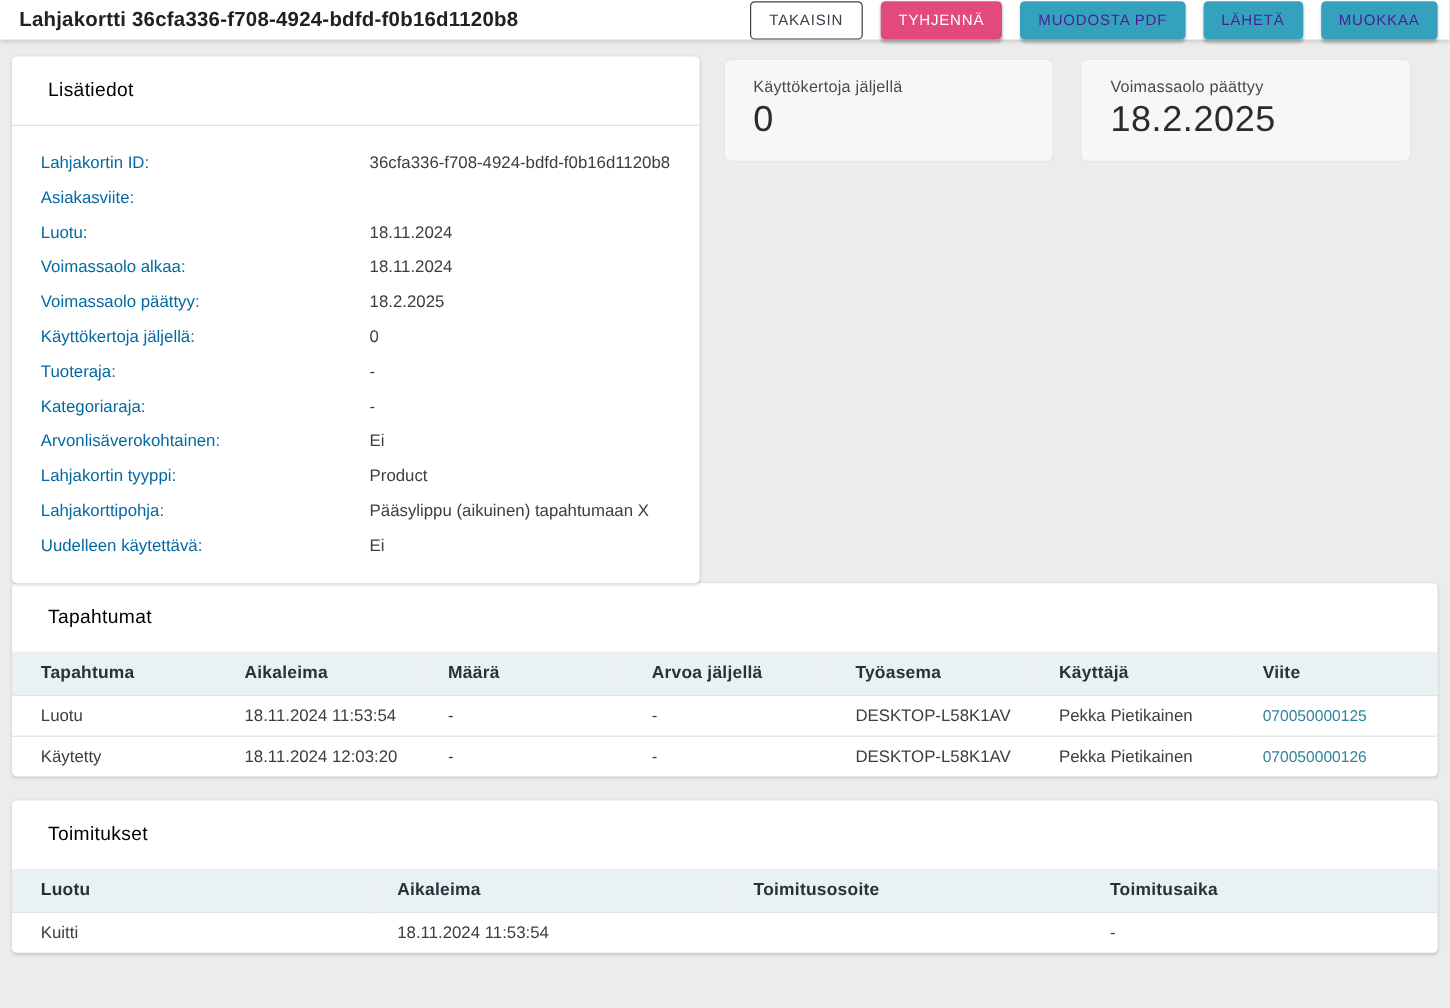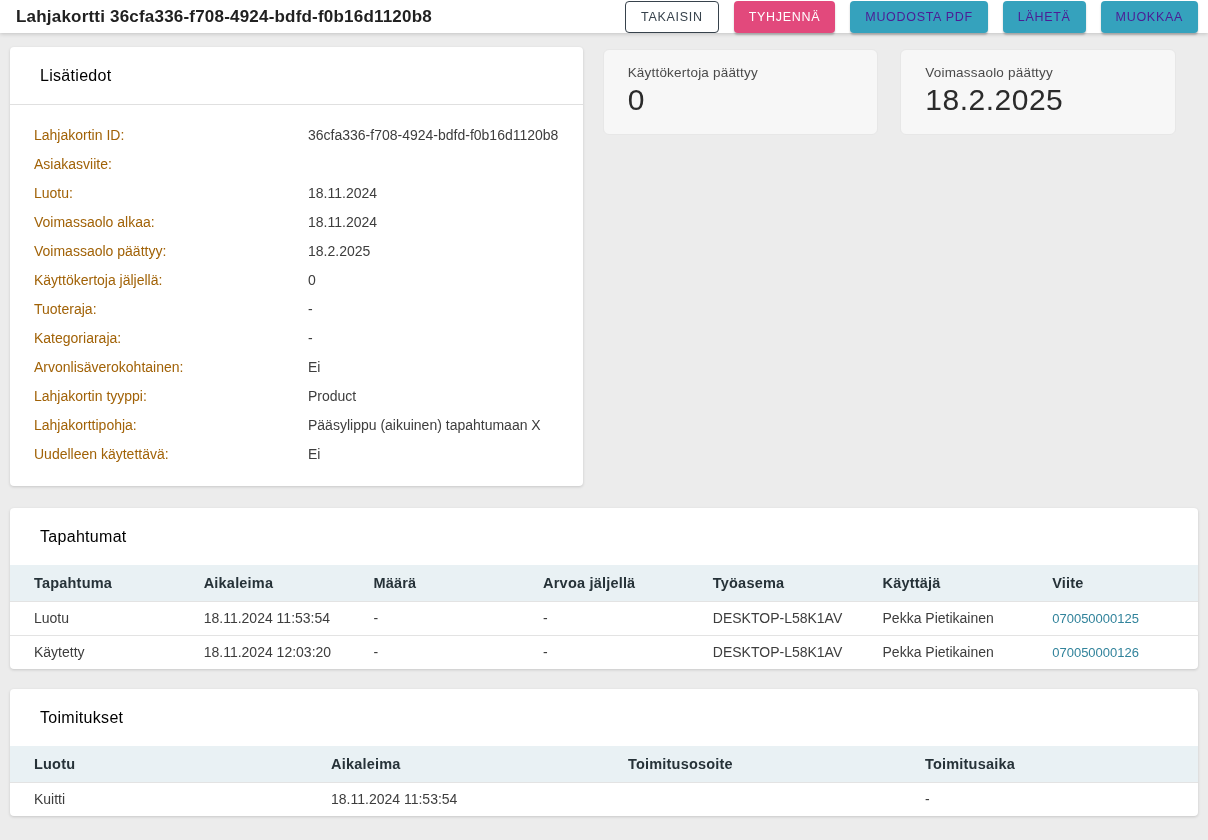--- a/index.html
+++ b/index.html
@@ -51,34 +51,34 @@
     box-shadow: 0 1px 3px rgba(0,0,0,0.16);
   }
   .details-card { width: 576px; margin-right: 20px; }
   .card-header {
     padding: 20px 30px 19px 30px;
     font-size: 16px; color: #000000; letter-spacing: 0.3px;
   }
   .details-card .card-header { border-bottom: 1px solid #e0e0e0; }
   .details-rows { padding: 15px 24px 18px 24px; }
   .detail-row { display: flex; height: 29px; align-items: center; font-size: 14px; }
-  .detail-label { width: 274px; color: #a16207; }
+  .detail-label { width: 274px; color: #0369a1; }
   .detail-value { flex: 1; color: #3d3d3d; }
 
   
   .stat-card {
     width: 277px; height: 86px; margin-right: 22px; margin-top: 2px;
     background: #f7f7f7; border: 1px solid #e7e7e7; border-radius: 6px;
     padding: 15px 24px;
   }
   .stat-label { font-size: 13.5px; color: #4a4a4a; letter-spacing: 0.2px; }
   .stat-value { margin-top: 3px; font-size: 30px; font-weight: 400; color: #2b2b2b; letter-spacing: 0.5px; }
 
   
-  .table-card { margin-top: 22px; overflow: hidden; }
+  .table-card { overflow: hidden; }
   .table-card.deliveries { margin-top: 20px; }
   table { width: 100%; border-collapse: collapse; table-layout: fixed; }
   thead th {
     background: #e9f1f4; height: 36px;
     text-align: left; padding: 0 4px 0 24px;
     font-size: 14.5px; font-weight: 700; color: #263238;
     letter-spacing: 0.2px;
   }
   tbody td {
     height: 34px; padding: 0 4px 0 24px;
@@ -156,21 +156,21 @@
           <div class="detail-value">Pääsylippu (aikuinen) tapahtumaan X</div>
         </div>
         <div class="detail-row">
           <div class="detail-label">Uudelleen käytettävä:</div>
           <div class="detail-value">Ei</div>
         </div>
       </div>
     </div>
 
     <div class="stat-card">
-      <div class="stat-label">Käyttökertoja päättyy</div>
+      <div class="stat-label">Käyttökertoja jäljellä</div>
       <div class="stat-value">0</div>
     </div>
 
     <div class="stat-card">
       <div class="stat-label">Voimassaolo päättyy</div>
       <div class="stat-value">18.2.2025</div>
     </div>
 
   </div>
 

